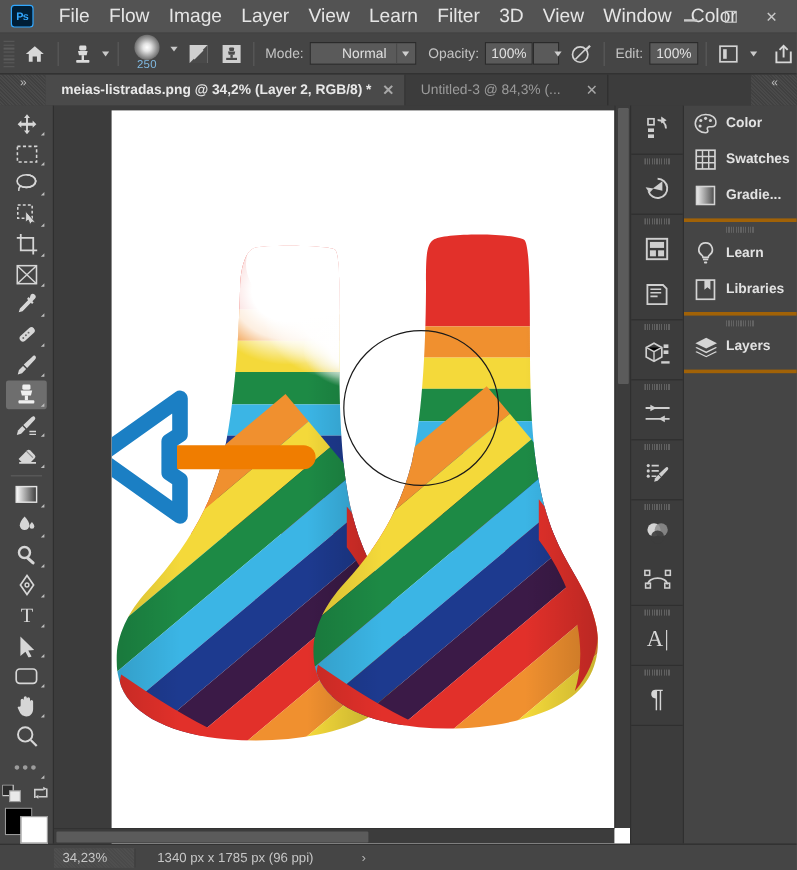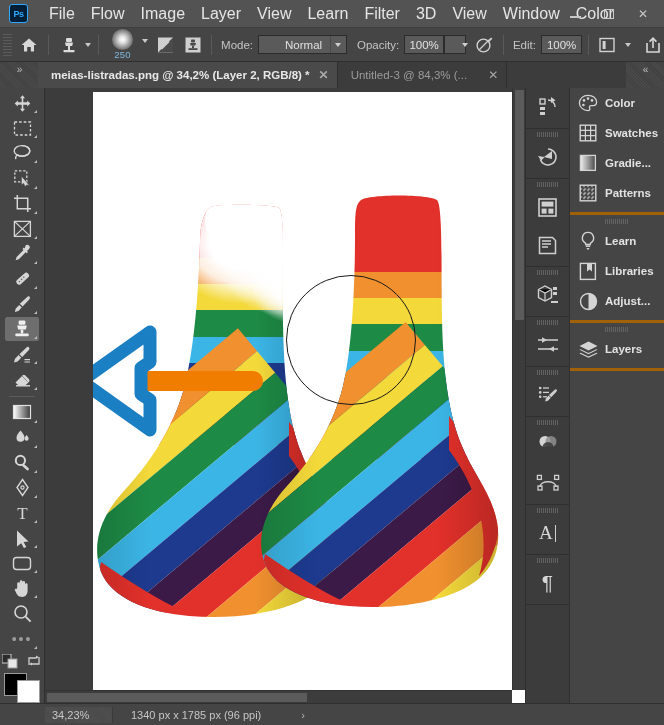--- a/index.html
+++ b/index.html
@@ -789,29 +789,20 @@
                   <linearGradient id="gpi" x1="0" x2="1">
                     <stop offset="0" stop-color="#efefef"></stop>
                     <stop offset="1" stop-color="#4a4a4a"></stop>
                   </linearGradient>
                 </defs>
                 <rect x="1.4" y="1.4" width="15" height="15" fill="url(#gpi)" stroke="#d4d4d4" stroke-width="1.3"></rect>
               </svg>
           </span>
           <span class="rp-label">Gradie...</span>
         </div>
-        <div class="rp-item">
-          <span class="rp-ico">
-            <svg width="18" height="18" viewBox="0 0 18 18">
-                <rect x="1.2" y="1.2" width="15.6" height="15.6" fill="none" stroke="#d4d4d4" stroke-width="1.4"></rect>
-                <path d="M5 1.2v15.6M9 1.2v15.6M13 1.2v15.6M1.2 5h15.6M1.2 9h15.6M1.2 13h15.6" stroke="#d4d4d4" stroke-width="1.1" stroke-dasharray="2 2"></path>
-              </svg>
-          </span>
-          <span class="rp-label">Patterns</span>
-        </div>
       </div>
 
       <div class="rp-group">
         <div class="rp-grip"></div>
         <div class="rp-item">
           <span class="rp-ico">
             <svg width="16" height="20" viewBox="0 0 16 20">
                 <path d="M8 1.4a5.6 5.6 0 0 1 3.2 10.2c-.7.5-1 1.1-1 1.9H5.8c0-.8-.3-1.4-1-1.9A5.6 5.6 0 0 1 8 1.4Z" fill="none" stroke="#d4d4d4" stroke-width="1.4"></path>
                 <rect x="5.8" y="14.4" width="4.4" height="1.5" fill="#d4d4d4"></rect>
                 <rect x="6.6" y="17" width="2.8" height="1.6" rx=".8" fill="#d4d4d4"></rect>
@@ -821,29 +812,20 @@
         </div>
         <div class="rp-item">
           <span class="rp-ico">
             <svg width="18" height="19" viewBox="0 0 18 19">
                 <rect x="1.4" y="1.4" width="15" height="16" fill="none" stroke="#d4d4d4" stroke-width="1.4"></rect>
                 <path d="M8 1.4h5v8l-2.5-2-2.5 2Z" fill="#d4d4d4"></path>
               </svg>
           </span>
           <span class="rp-label">Libraries</span>
         </div>
-        <div class="rp-item">
-          <span class="rp-ico">
-            <svg width="19" height="19" viewBox="0 0 19 19">
-                <circle cx="9.5" cy="9.5" r="8" fill="none" stroke="#d4d4d4" stroke-width="1.4"></circle>
-                <path d="M9.5 1.5a8 8 0 0 1 0 16Z" fill="#d4d4d4"></path>
-              </svg>
-          </span>
-          <span class="rp-label">Adjust...</span>
-        </div>
       </div>
 
       <div class="rp-group">
         <div class="rp-grip"></div>
         <div class="rp-item">
           <span class="rp-ico">
             <svg width="21" height="19" viewBox="0 0 21 19">
                 <path d="M10.5 1.5 19.5 6l-9 4.5L1.5 6Z" fill="#d4d4d4"></path>
                 <path d="M2.6 9.2 10.5 13l7.9-3.8 1.1.6-9 4.5-9-4.5Z" fill="#d4d4d4"></path>
                 <path d="M2.6 12.8 10.5 16.6l7.9-3.8 1.1.6-9 4.4-9-4.4Z" fill="#d4d4d4"></path>

